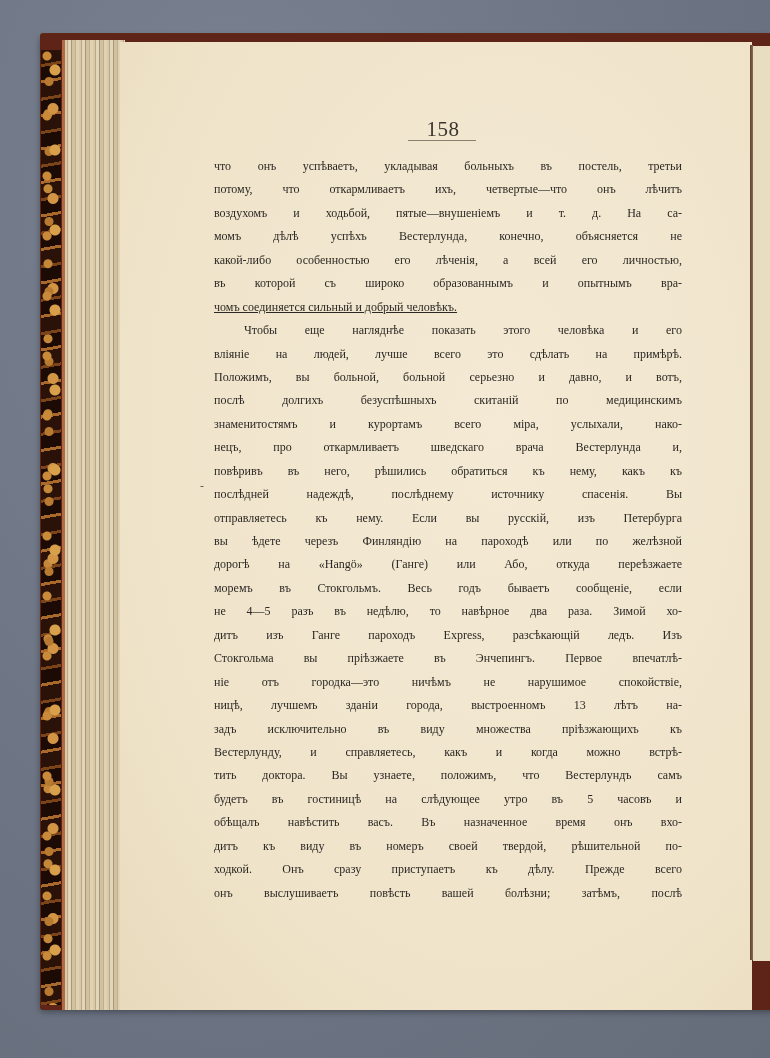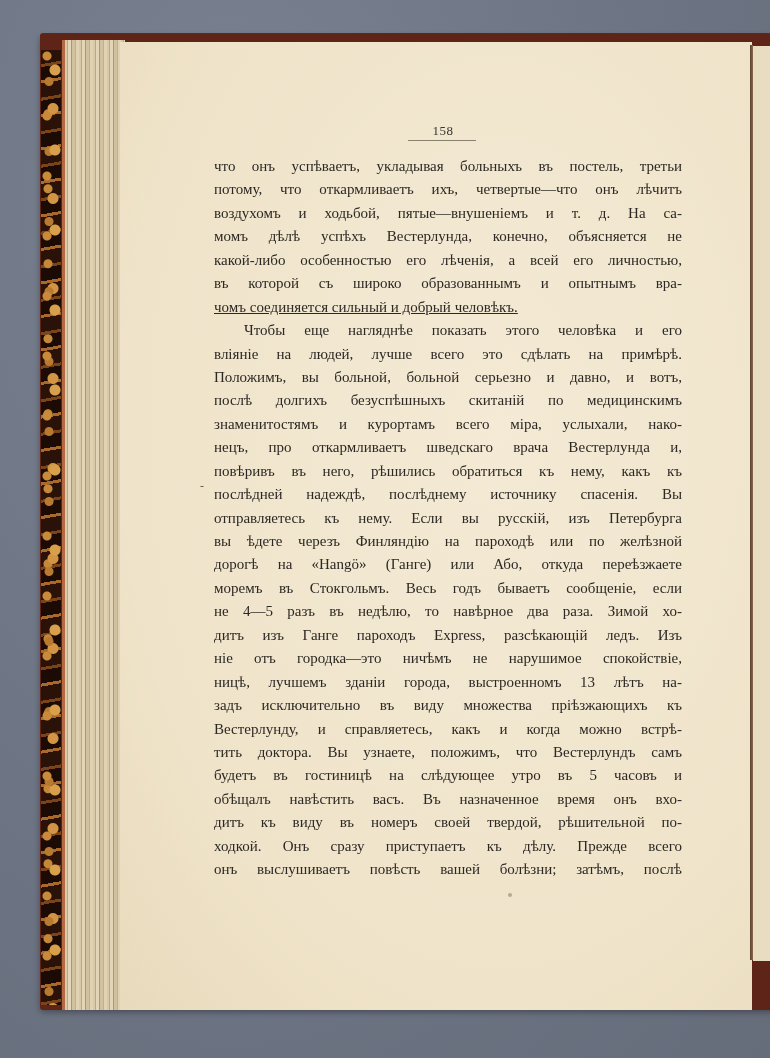--- a/index.html
+++ b/index.html
@@ -46,33 +46,33 @@
   .gutter {
     position:absolute; left:750px; top:45px; width:3px; height:915px;
     background:linear-gradient(90deg,#5a4030,#8a6a50);
   }
   .next-page {
     position:absolute; left:753px; top:46px; width:20px; height:915px;
     background:#e8dcc1;
   }
   .folio {
     position:absolute; left:408px; top:117px; width:70px; text-align:center;
-    font-size:13px; color:#3a3530; letter-spacing:0.5px;margin-top:6px;
+    font-size:21px; color:#3a3530; letter-spacing:0.5px;
   }
   .folio-rule {
     position:absolute; left:408px; top:140px; width:68px; height:1px;
     background:#8a8070;
   }
   .text-block {
     position:absolute; left:214px; top:155px; width:468px;
   }
   .line {
     display:block; white-space:nowrap;
     height:23.45px; line-height:23.45px;
-    font-size:15px; color:#2c2824;
+    font-size:12px; color:#2c2824;
     text-align:justify; text-align-last:justify;
   }
   .line.last { text-align-last:left;text-decoration:underline; }
   .line.indent { padding-left:30px; box-sizing:border-box; }
   .margin-mark {
     position:absolute; left:200px; top:479px; font-size:12px; color:#6a5a4a;
   }
   .dot {
     position:absolute; left:508px; top:893px; width:4px; height:4px; border-radius:50%;
     background:#b8aa90;
@@ -109,20 +109,21 @@
   <span class="line">знаменитостямъ и курортамъ всего міра, услыхали, нако-</span>
   <span class="line">нецъ, про откармливаетъ шведскаго врача Вестерлунда и,</span>
   <span class="line">повѣривъ въ него, рѣшились обратиться къ нему, какъ къ</span>
   <span class="line">послѣдней надеждѣ, послѣднему источнику спасенія. Вы</span>
   <span class="line">отправляетесь къ нему. Если вы русскій, изъ Петербурга</span>
   <span class="line">вы ѣдете черезъ Финляндію на пароходѣ или по желѣзной</span>
   <span class="line">дорогѣ на «Hangö» (Ганге) или Або, откуда переѣзжаете</span>
   <span class="line">моремъ въ Стокгольмъ. Весь годъ бываетъ сообщеніе, если</span>
   <span class="line">не 4—5 разъ въ недѣлю, то навѣрное два раза. Зимой хо-</span>
   <span class="line">дитъ изъ Ганге пароходъ Express, разсѣкающій ледъ. Изъ</span>
+  <span class="line">Стокгольма вы пріѣзжаете въ Энчепингъ. Первое впечатлѣ-</span>
   <span class="line">ніе отъ городка—это ничѣмъ не нарушимое спокойствіе,</span>
   <span class="line">ницѣ, лучшемъ зданіи города, выстроенномъ 13 лѣтъ на-</span>
   <span class="line">задъ исключительно въ виду множества пріѣзжающихъ къ</span>
   <span class="line">Вестерлунду, и справляетесь, какъ и когда можно встрѣ-</span>
   <span class="line">тить доктора. Вы узнаете, положимъ, что Вестерлундъ самъ</span>
   <span class="line">будетъ въ гостиницѣ на слѣдующее утро въ 5 часовъ и</span>
   <span class="line">обѣщалъ навѣстить васъ. Въ назначенное время онъ вхо-</span>
   <span class="line">дитъ къ виду въ номеръ своей твердой, рѣшительной по-</span>
   <span class="line">ходкой. Онъ сразу приступаетъ къ дѣлу. Прежде всего</span>
   <span class="line">онъ выслушиваетъ повѣсть вашей болѣзни; затѣмъ, послѣ</span>

